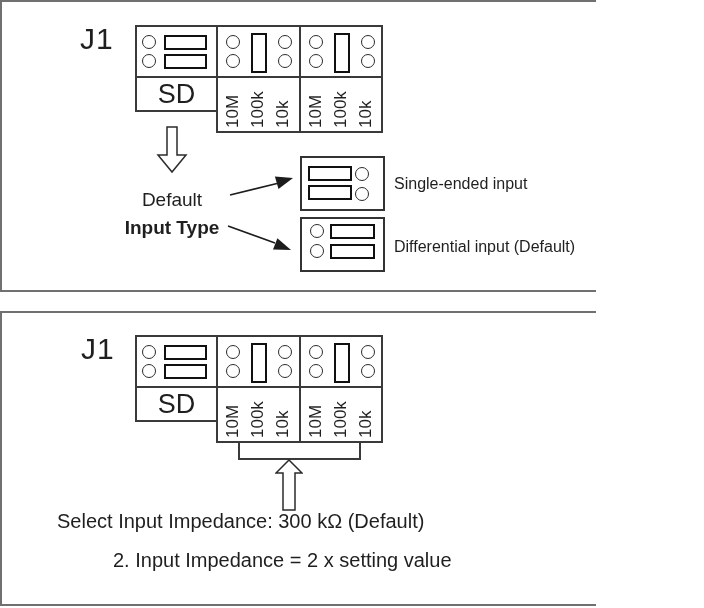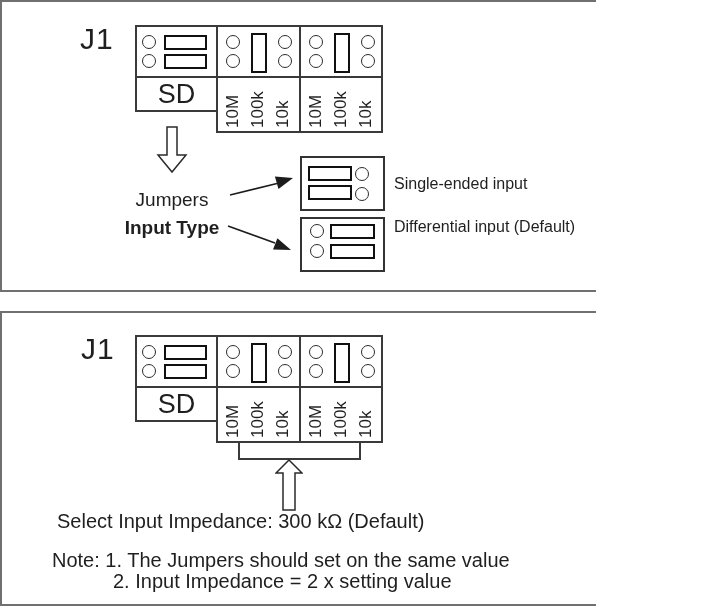--- a/index.html
+++ b/index.html
@@ -78,21 +78,21 @@
   <div class="rlabel" style="left:260px;top:97px;">10k</div>
   <div class="rlabel" style="left:293px;top:97px;">10M</div>
   <div class="rlabel" style="left:318px;top:97px;">100k</div>
   <div class="rlabel" style="left:343px;top:97px;">10k</div>
 
   <svg class="abs" style="left:155px;top:126px;" width="34" height="48" viewBox="0 0 34 48">
     <polygon points="12,1 22,1 22,29 31,29 17,46 3,29 12,29" fill="#ffffff" stroke="#2b2b2b" stroke-width="1.5"></polygon>
   </svg>
 
   <div class="callout" style="left:112px;top:186px;">
-    <span style="display:block;">Jumpers</span>
+    <span style="display:block;">Default</span>
     <span style="display:block;font-weight:bold;">Input Type</span>
   </div>
 
   <svg class="abs" style="left:220px;top:168px;" width="80" height="90" viewBox="0 0 80 90">
     <g>
       <line x1="10" y1="27" x2="57" y2="15.5" stroke="#1c1c1c" stroke-width="1.6"></line>
       <polygon points="73,10 54.9,8.6 58.5,21.1" fill="#1c1c1c"></polygon>
     </g>
     <g>
       <line x1="8" y1="58" x2="55" y2="75" stroke="#1c1c1c" stroke-width="1.6"></line>
@@ -107,21 +107,21 @@
     <div class="pad" style="left:53px;top:29px;"></div>
   </div>
   <div class="opt-label" style="left:394px;top:173px;">Single-ended input</div>
 
   <div class="opt-box" style="left:300px;top:217px;">
     <div class="pad" style="left:8px;top:5px;"></div>
     <div class="pad" style="left:8px;top:25px;"></div>
     <div class="cap h" style="left:28px;top:5px;width:45px;"></div>
     <div class="cap h" style="left:28px;top:25px;width:45px;"></div>
   </div>
-  <div class="opt-label" style="left:394px;top:216px;">Differential input (Default)</div>
+  <div class="opt-label" style="left:394px;top:236px;">Differential input (Default)</div>
 
   <section class="panel bottom"></section>
 
   <div class="abs j1" style="left:81px;top:334px;">J1</div>
 
   <div class="pads-row" style="left:135px;top:335px;"></div>
   <div class="vdiv" style="left:216px;top:335px;height:53px;"></div>
   <div class="vdiv" style="left:299px;top:335px;height:53px;"></div>
 
   <div class="pad" style="left:142px;top:345px;"></div>
@@ -155,17 +155,16 @@
 
   <div class="bracket" style="left:238px;top:443px;"></div>
 
   <svg class="abs" style="left:275px;top:459px;" width="28" height="52" viewBox="0 0 28 52">
     <polygon points="14,1 27,14 20,14 20,51 8,51 8,14 1,14" fill="#ffffff" stroke="#2b2b2b" stroke-width="1.5"></polygon>
   </svg>
 
   <div class="caption" style="left:57px;top:510px;">Select Input Impedance: 300 kΩ (Default)</div>
 
   <div class="notes" style="left:52px;top:550px;">
-    <div>Note: 1. The Jumpers should set on the same value</div>
     <div class="n2">2. Input Impedance = 2 x setting value</div>
   </div>
 
 </div>
 
 </body></html>

